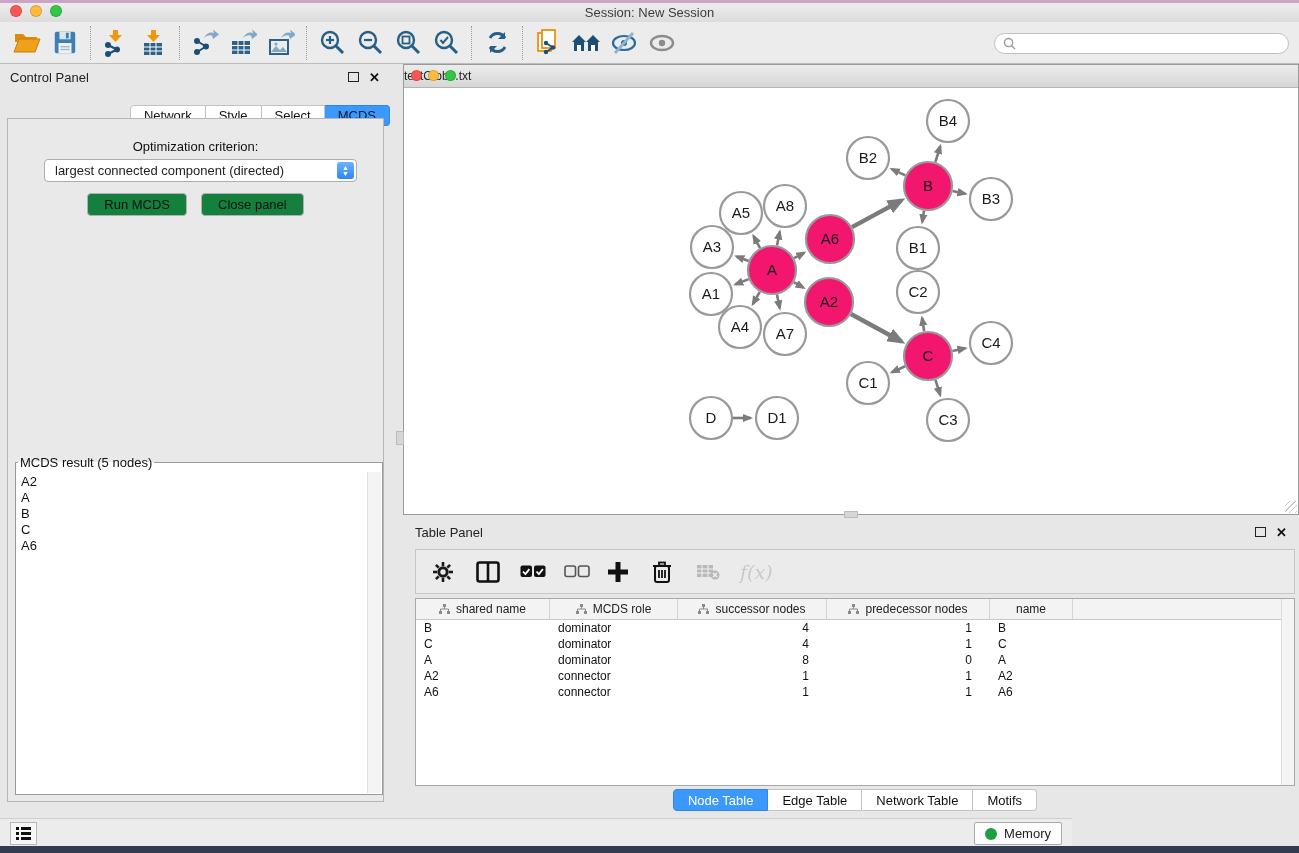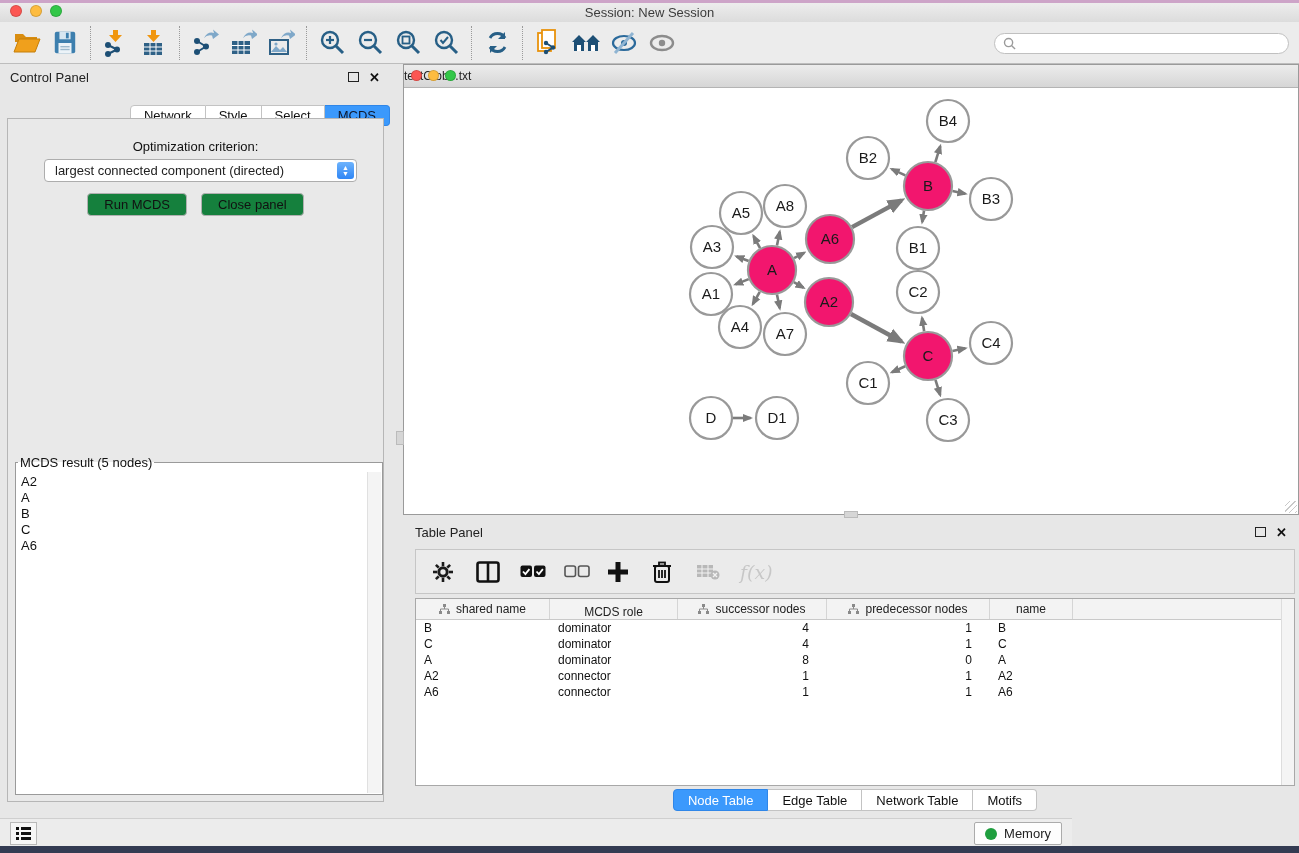--- a/index.html
+++ b/index.html
@@ -512,21 +512,21 @@
     <div class="tbl-header">
         <div class="th" style="width: 134px;">
           <svg width="11" height="10" viewBox="0 0 11 10">
             <rect x="4" y="0" width="3" height="3" fill="#8a8a8a"></rect>
             <rect x="0" y="7" width="3" height="3" fill="#8a8a8a"></rect>
             <rect x="8" y="7" width="3" height="3" fill="#8a8a8a"></rect>
             <path d="M5.5 3 v2 M1.5 7 v-2 h8 v2" fill="none" stroke="#8a8a8a"></path>
           </svg>
           <span>shared name</span>
         </div>
-        <div class="th" style="width: 128px; flex-direction: column;">
+        <div class="th" style="width: 128px;">
           <svg width="11" height="10" viewBox="0 0 11 10">
             <rect x="4" y="0" width="3" height="3" fill="#8a8a8a"></rect>
             <rect x="0" y="7" width="3" height="3" fill="#8a8a8a"></rect>
             <rect x="8" y="7" width="3" height="3" fill="#8a8a8a"></rect>
             <path d="M5.5 3 v2 M1.5 7 v-2 h8 v2" fill="none" stroke="#8a8a8a"></path>
           </svg>
           <span>MCDS role</span>
         </div>
         <div class="th" style="width: 149px;">
           <svg width="11" height="10" viewBox="0 0 11 10">

